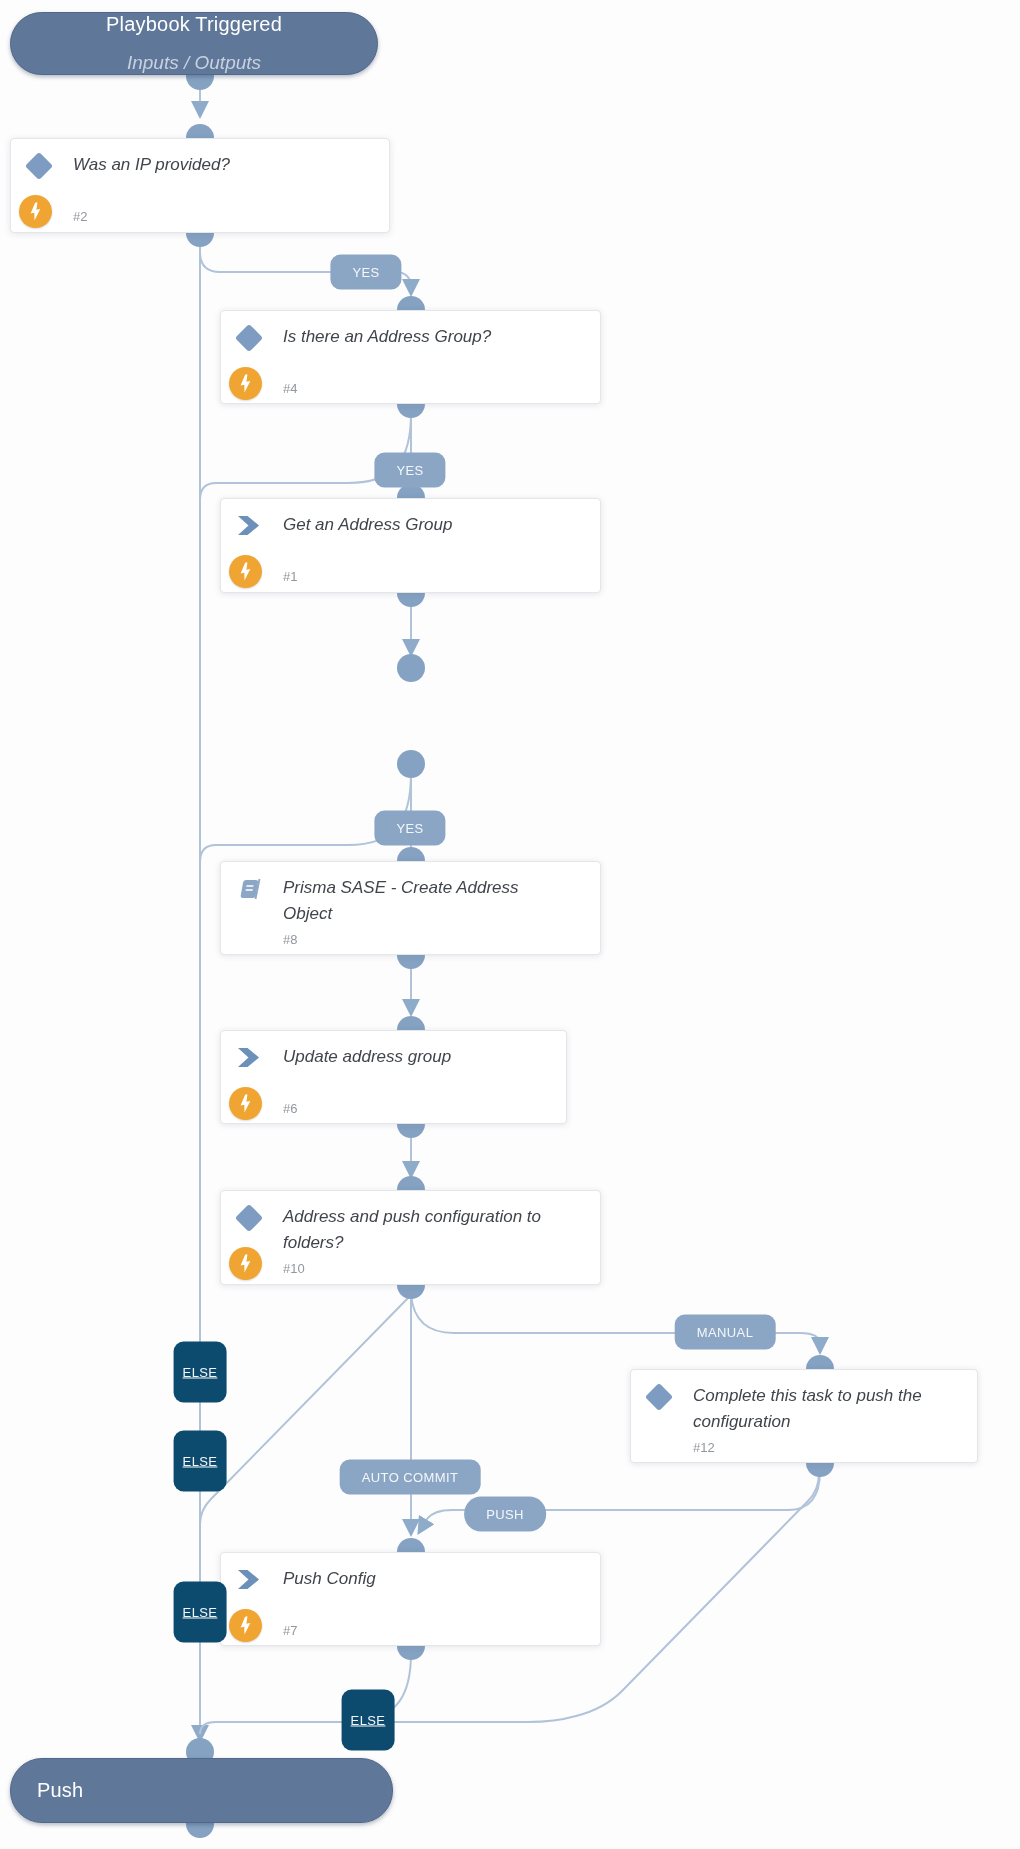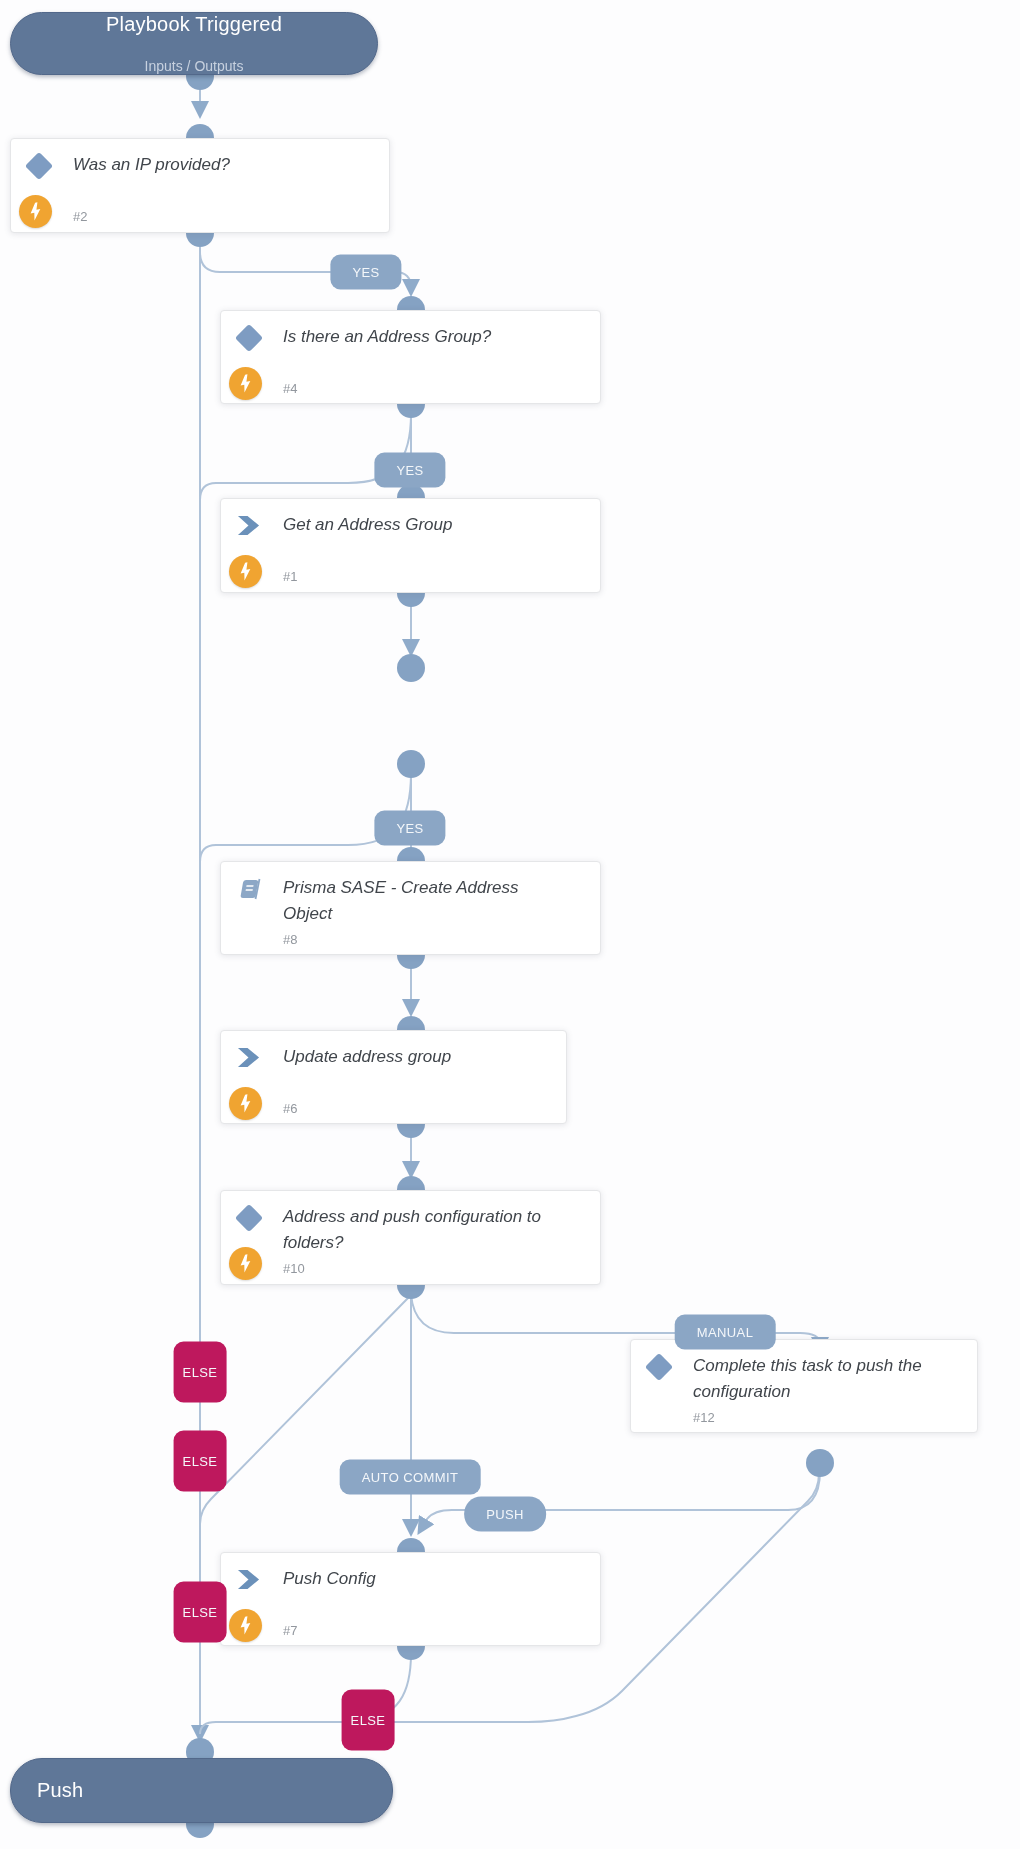--- a/index.html
+++ b/index.html
@@ -10,21 +10,21 @@
   }
   svg.layer{position:absolute;left:0;top:0;}
   
   .pill{
     position:absolute;display:flex;align-items:center;justify-content:space-between;
     background:#5f7798;border:1px solid #52688a;border-radius:32px;
     box-shadow:0 2px 4px rgba(40,55,80,.35);box-sizing:border-box;
     padding:0 26px;color:#fff;
   }
   .pill .pill-title{font-size:20px;letter-spacing:.2px;}
-  .pill .pill-link{font-size:14px;color:#c7d1df;cursor:pointer;}
+  .pill .pill-link{font-size:19px;color:#c7d1df;cursor:pointer;font-style:italic;}
   
   .card{
     position:absolute;background:#ffffff;border:1px solid #e5e6e8;border-radius:4px;
     box-shadow:0 1px 6px rgba(70,80,100,.14);box-sizing:border-box;
   }
   .card .title{
     position:absolute;left:62px;top:13px;max-width:265px;
     font-size:17px;line-height:26px;color:#40454b;font-style:italic;
   }
   .card .num{
@@ -39,21 +39,21 @@
     box-shadow:0 1px 2px rgba(0,0,0,.15);
   }
   .boltwrap svg{transform:rotate(-12deg);}
   
   .badge{
     position:absolute;transform:translate(-50%,-50%);border-radius:10px;
     color:#f4f7fa;font-size:13px;letter-spacing:.4px;line-height:1;
     white-space:nowrap;text-align:center;
   }
   .badge.light{background:#8ba6c5;padding:11px 22px;}
-  .badge.dark{background:#be185d;padding:24px 9px;}
+  .badge.dark{background:#0c4a6e;padding:24px 9px;text-decoration:underline;}
 </style>
 </head>
 <body>
 
 <div id="canvas">
 
   <svg class="layer" width="1020" height="1849" viewBox="0 0 1020 1849">
     <defs>
       <marker id="arr" markerWidth="9" markerHeight="9" refX="5.5" refY="4.5" orient="auto">
         <path d="M0,0 L9,4.5 L0,9 z" fill="#8fabca"></path>
@@ -185,21 +185,21 @@
       </span>
     <div class="title">Address and push configuration to folders?</div>
     <span class="boltwrap">
       <svg width="19" height="19" viewBox="0 0 20 20">
           <path d="M11.5 1 L4.5 11 h4 L7 19 L15.5 8.5 h-4.2 L14 1 z" fill="#fff"></path>
         </svg>
     </span>
     <span class="num">#10</span>
   </div>
 
-  <div class="card" style="left:630px;top:1339px;width:348px;height:94px;">
+  <div class="card" style="left:630px;top:1369px;width:348px;height:94px;">
     <span class="ticon">
         <span class="diamond"></span>
       </span>
     <div class="title">Complete this task to push the configuration</div>
     <span class="num">#12</span>
   </div>
 
   <div class="card" style="left:220px;top:1552px;width:381px;height:94px;">
     <span class="ticon">
       <svg width="23" height="23" viewBox="0 0 24 24">

